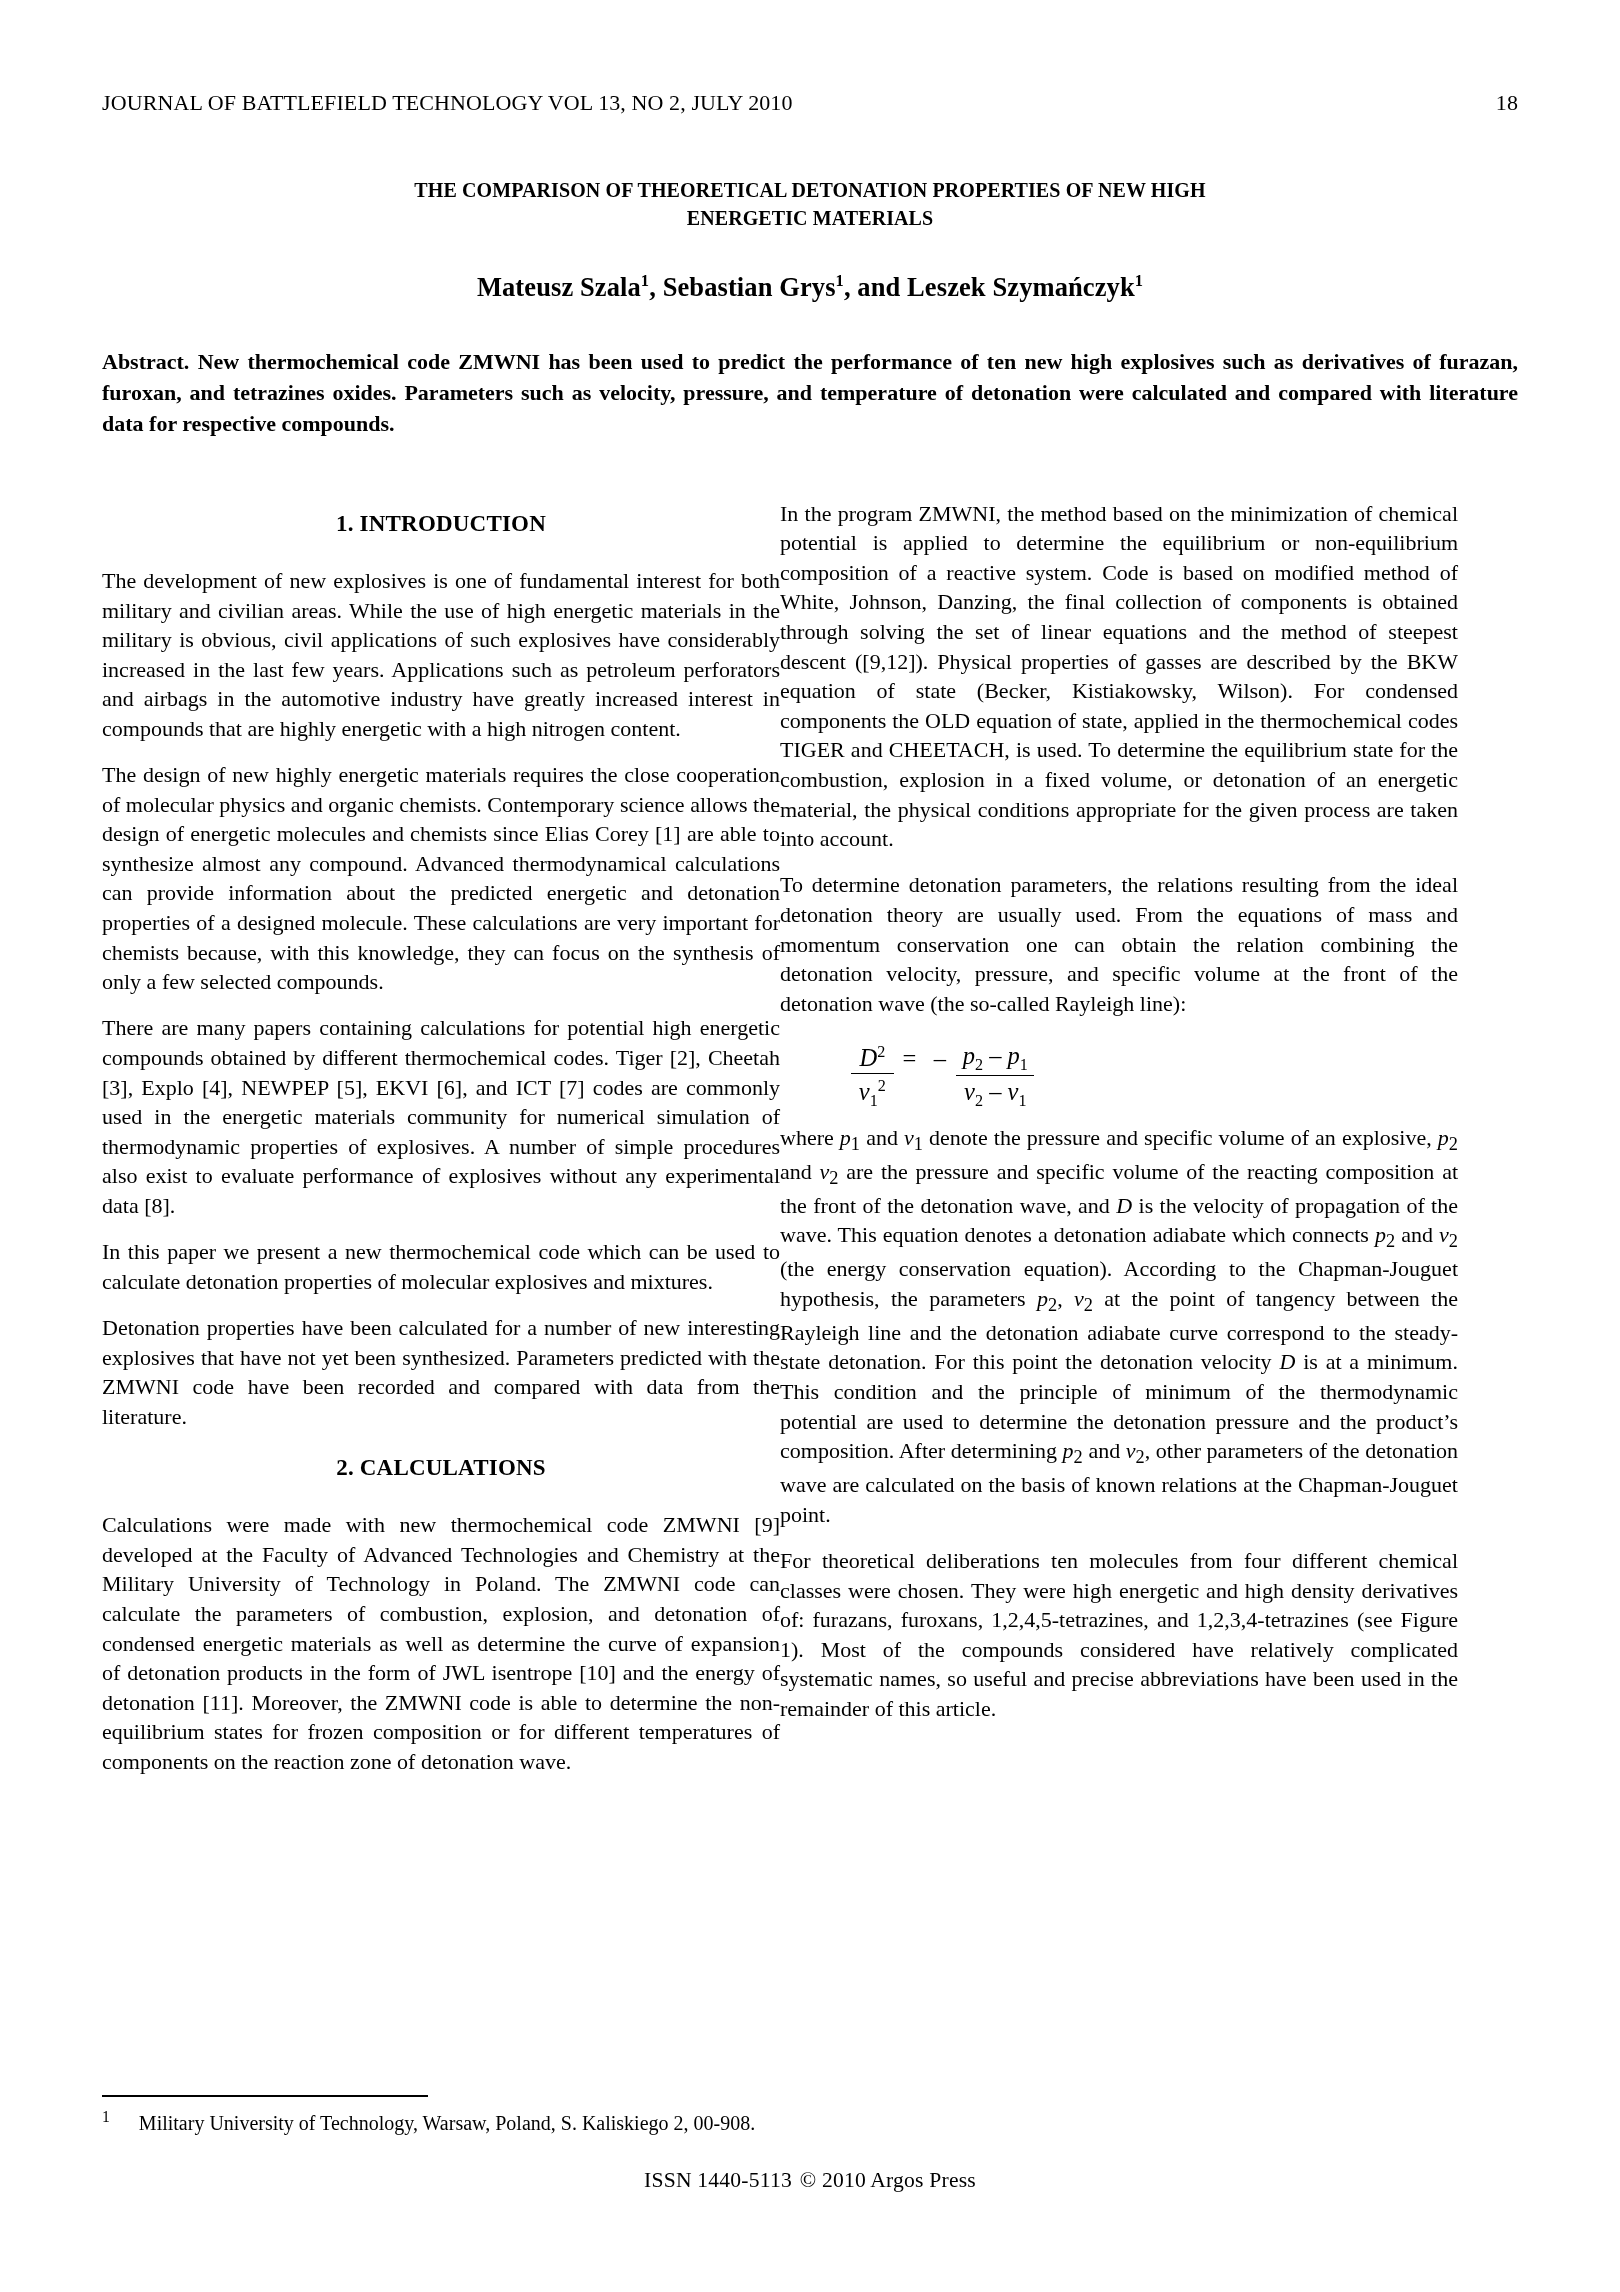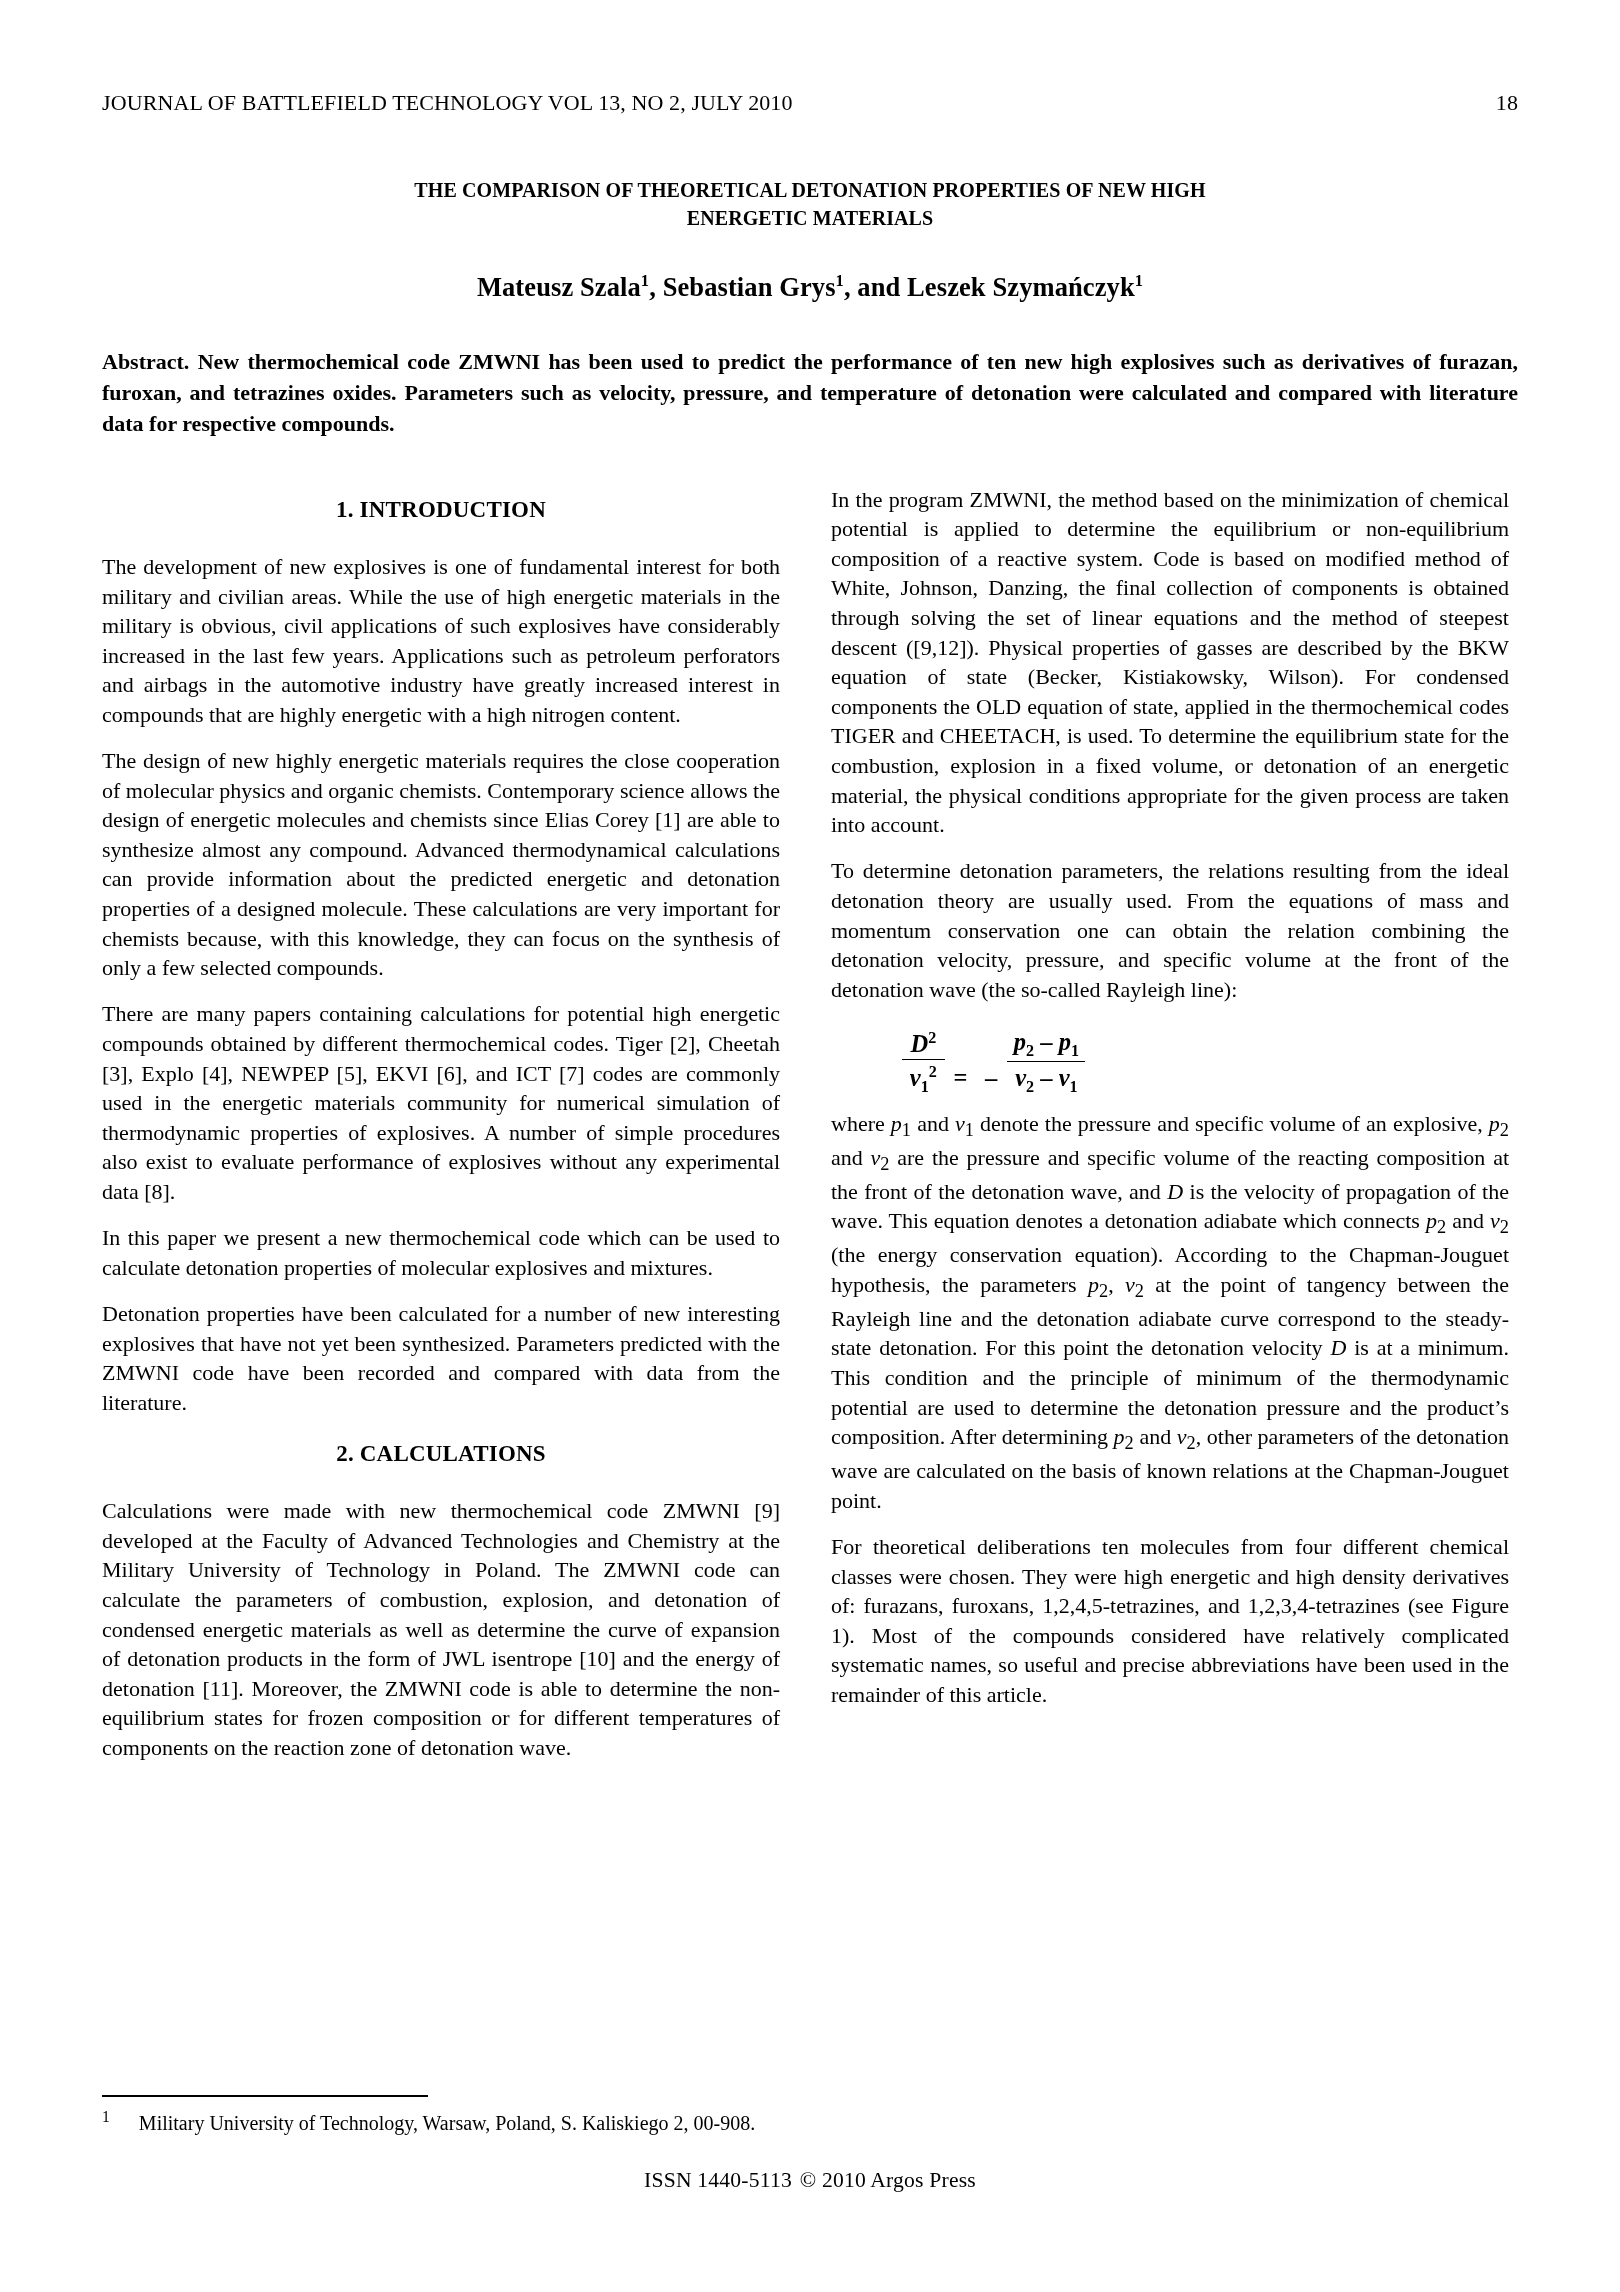--- a/index.html
+++ b/index.html
@@ -59,22 +59,21 @@
     font-size: 22px;
     font-weight: bold;
     line-height: 1.42;
     text-align: justify;
     text-justify: inter-word;
   }
 
   
   .columns {
     display: flex;
-    gap: 51px;
-    margin-top: 45px;
+    margin-top: 59px;
   }
   .col {
     width: 678px;
     font-size: 22px;
     line-height: 1.345;
     text-align: justify;
     text-justify: inter-word;
   }
   .col p {
     margin: 0 0 16.7px 0;
@@ -85,26 +84,25 @@
     font-size: 23px;
     font-weight: bold;
     margin: 9.8px 0 26.5px 0;
     letter-spacing: 0.2px;
   }
   h2.section.tight { margin-top: 21.6px; }
 
   
   .equation {
     display: flex;
-    align-items: flex-end;
+    align-items: flex-start;
     justify-content: flex-start;
     padding: 7.8px 0 13.7px 71px;
     font-family: "Liberation Serif", serif;
     font-size: 24.5px;
-    font-weight: bold;
   }
   .frac {
     display: inline-flex;
     flex-direction: column;
     align-items: center;
     vertical-align: middle;
     line-height: 1.06;
   }
   .frac .num { padding: 0 7.8px 2px 7.8px; }
   .frac .den { padding: 2.9px 7.8px 0 7.8px; border-top: 1.6px solid #000; }

